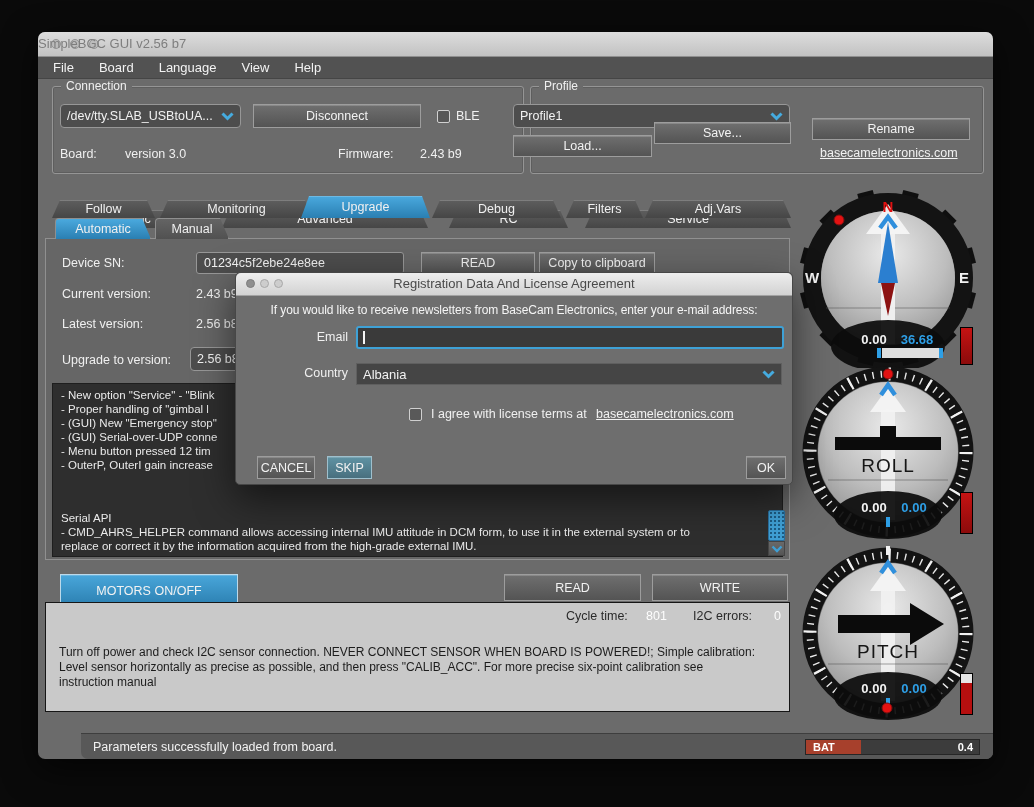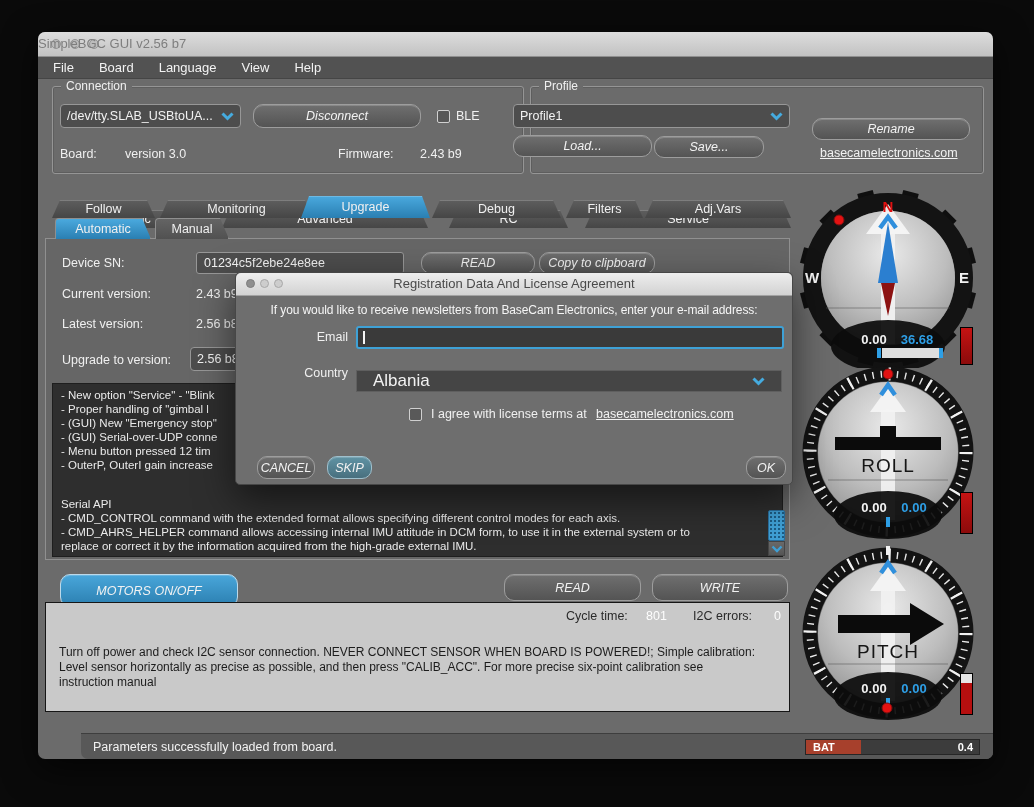--- a/index.html
+++ b/index.html
@@ -24,22 +24,22 @@
        border:1px solid #262626;box-sizing:border-box;}
   .bat-badge{position:absolute;left:0;top:0;bottom:0;width:55px;background:#a7402c;color:#fff;
              font-size:11px;font-weight:bold;display:flex;align-items:center;padding-left:7px;box-sizing:border-box;}
   .bat-value{position:absolute;right:6px;top:0;bottom:0;display:flex;align-items:center;
              color:#fff;font-size:11px;font-weight:bold;}
   
   .group{position:absolute;border:1px solid #959595;border-radius:3px;box-shadow:inset 0 0 0 1px rgba(0,0,0,.12);}
   .group-label{position:absolute;top:-8px;left:8px;background:#6b6b6b;padding:0 5px;
                font-size:12px;color:#f0f0f0;}
   .btn{position:absolute;box-sizing:border-box;display:flex;align-items:center;justify-content:center;
-       background:linear-gradient(#6f6f6f,#545454);border:1px solid #9d9d9d;border-radius:10px;
-       box-shadow:inset 0 1px 0 rgba(255,255,255,.18);color:#f2f2f2;font-size:12.5px;cursor:default;font-style:italic;}
+       background:linear-gradient(#6f6f6f,#545454);border:1px solid #9d9d9d;border-radius:0;
+       box-shadow:inset 0 1px 0 rgba(255,255,255,.18);color:#f2f2f2;font-size:12.5px;cursor:default;}
   .btn-blue{background:linear-gradient(#49a6da,#2b7fb0);border-color:#bcd9ea;}
   .btn-teal{background:linear-gradient(#5f93a4,#486f7e);border-color:#9fc0cd;}
   .combo{position:absolute;box-sizing:border-box;display:flex;align-items:center;
          background:#4d4d4d;border:1px solid #979797;border-radius:4px;color:#f2f2f2;
          font-size:12.5px;padding:0 6px;}
   .combo .spacer{flex:1;}
   .field{position:absolute;box-sizing:border-box;display:flex;align-items:center;
          background:#4d4d4d;border:1px solid #979797;border-radius:3px;color:#f2f2f2;
          font-size:12.5px;padding:0 7px;}
   .checkbox{position:absolute;width:13px;height:13px;box-sizing:border-box;border:1px solid #d0d0d0;
@@ -83,21 +83,21 @@
   .modal-tb{position:absolute;left:0;top:0;right:0;height:22px;border-radius:5px 5px 0 0;
             background:linear-gradient(#eeeeee,#d2d2d2);border-bottom:1px solid #a2a2a2;}
   .modal-title{position:absolute;left:0;right:0;top:3px;text-align:center;font-size:13px;color:#4a4a4a;}
   .mtl{position:absolute;top:6px;width:9px;height:9px;border-radius:50%;box-sizing:border-box;}
   .mlabel{position:absolute;width:112px;text-align:right;color:#f0f0f0;font-size:12.5px;}
   .email-input{position:absolute;left:120px;top:53px;width:428px;height:23px;box-sizing:border-box;
                background:#3a3a3a;border:2px solid #3ea1d6;border-radius:3px;}
   .caret{position:absolute;left:5px;top:3px;width:1.5px;height:13px;background:#f5f5f5;}
   .country{position:absolute;left:120px;top:90px;width:426px;height:22px;box-sizing:border-box;
            background:#454545;border:1px solid #5f5f5f;display:flex;align-items:center;
-           color:#f2f2f2;font-size:17px;padding:0 16px;margin-top:7px;}
+           color:#f2f2f2;font-size:13px;padding:0 6px;}
   
   .gauge{position:absolute;left:760px;width:180px;height:180px;}
   .rbar{position:absolute;left:922px;width:13px;box-sizing:border-box;border:1.5px solid #000;
         background:linear-gradient(#c51313,#8c0b0b);}
 </style>
 </head>
 <body>
 
 <div class="window">
 
@@ -142,21 +142,21 @@
   <div class="combo" style="left:475px;top:72px;width:277px;height:24px">
     <span>Profile1</span>
     <span class="spacer"></span>
     <svg width="13" height="9">
         <path d="M1.5 1.5 L6.5 6.5 L11.5 1.5" stroke="#45abdf" stroke-width="3" fill="none"></path>
       </svg>
   </div>
   <div class="btn" style="left:475px;top:103px;width:139px;height:22px">
     <span>Load...</span>
   </div>
-  <div class="btn" style="left:616px;top:104px;width:110px;height:22px">
+  <div class="btn" style="left:616px;top:90px;width:137px;height:22px">
     <span>Save...</span>
   </div>
   <div class="btn" style="left:774px;top:86px;width:158px;height:22px">
     <span>Rename</span>
   </div>
   <div class="label" style="left:782px;top:114px">
     <span class="link">basecamelectronics.com</span>
   </div>
 
   <div class="tab row1" style="left:21px;width:153px">
@@ -218,21 +218,20 @@
 
   <div class="textarea">
     <div>- New option "Service" - "Blink</div>
     <div>- Proper handling of "gimbal l</div>
     <div>- (GUI) New "Emergency stop"</div>
     <div>- (GUI) Serial-over-UDP conne</div>
     <div>- Menu button pressed 12 tim</div>
     <div>- OuterP, OuterI gain increase</div>
     <div class="clog-bottom">
       <div>Serial API</div>
-      <div>- CMD_CONTROL command with the extended format allows specifying different control modes for each axis.</div>
       <div>- CMD_AHRS_HELPER command allows accessing internal IMU attitude in DCM form, to use it in the external system or to</div>
       <div>replace or correct it by the information acquired from  the high-grade external IMU.</div>
     </div>
   </div>
   <div class="sb-thumb"></div>
   <div class="sb-btn">
     <svg width="12" height="8">
         <path d="M1.5 1.5 L6 6 L10.5 1.5" stroke="#3f9fd4" stroke-width="2.4" fill="none"></path>
       </svg>
   </div>

